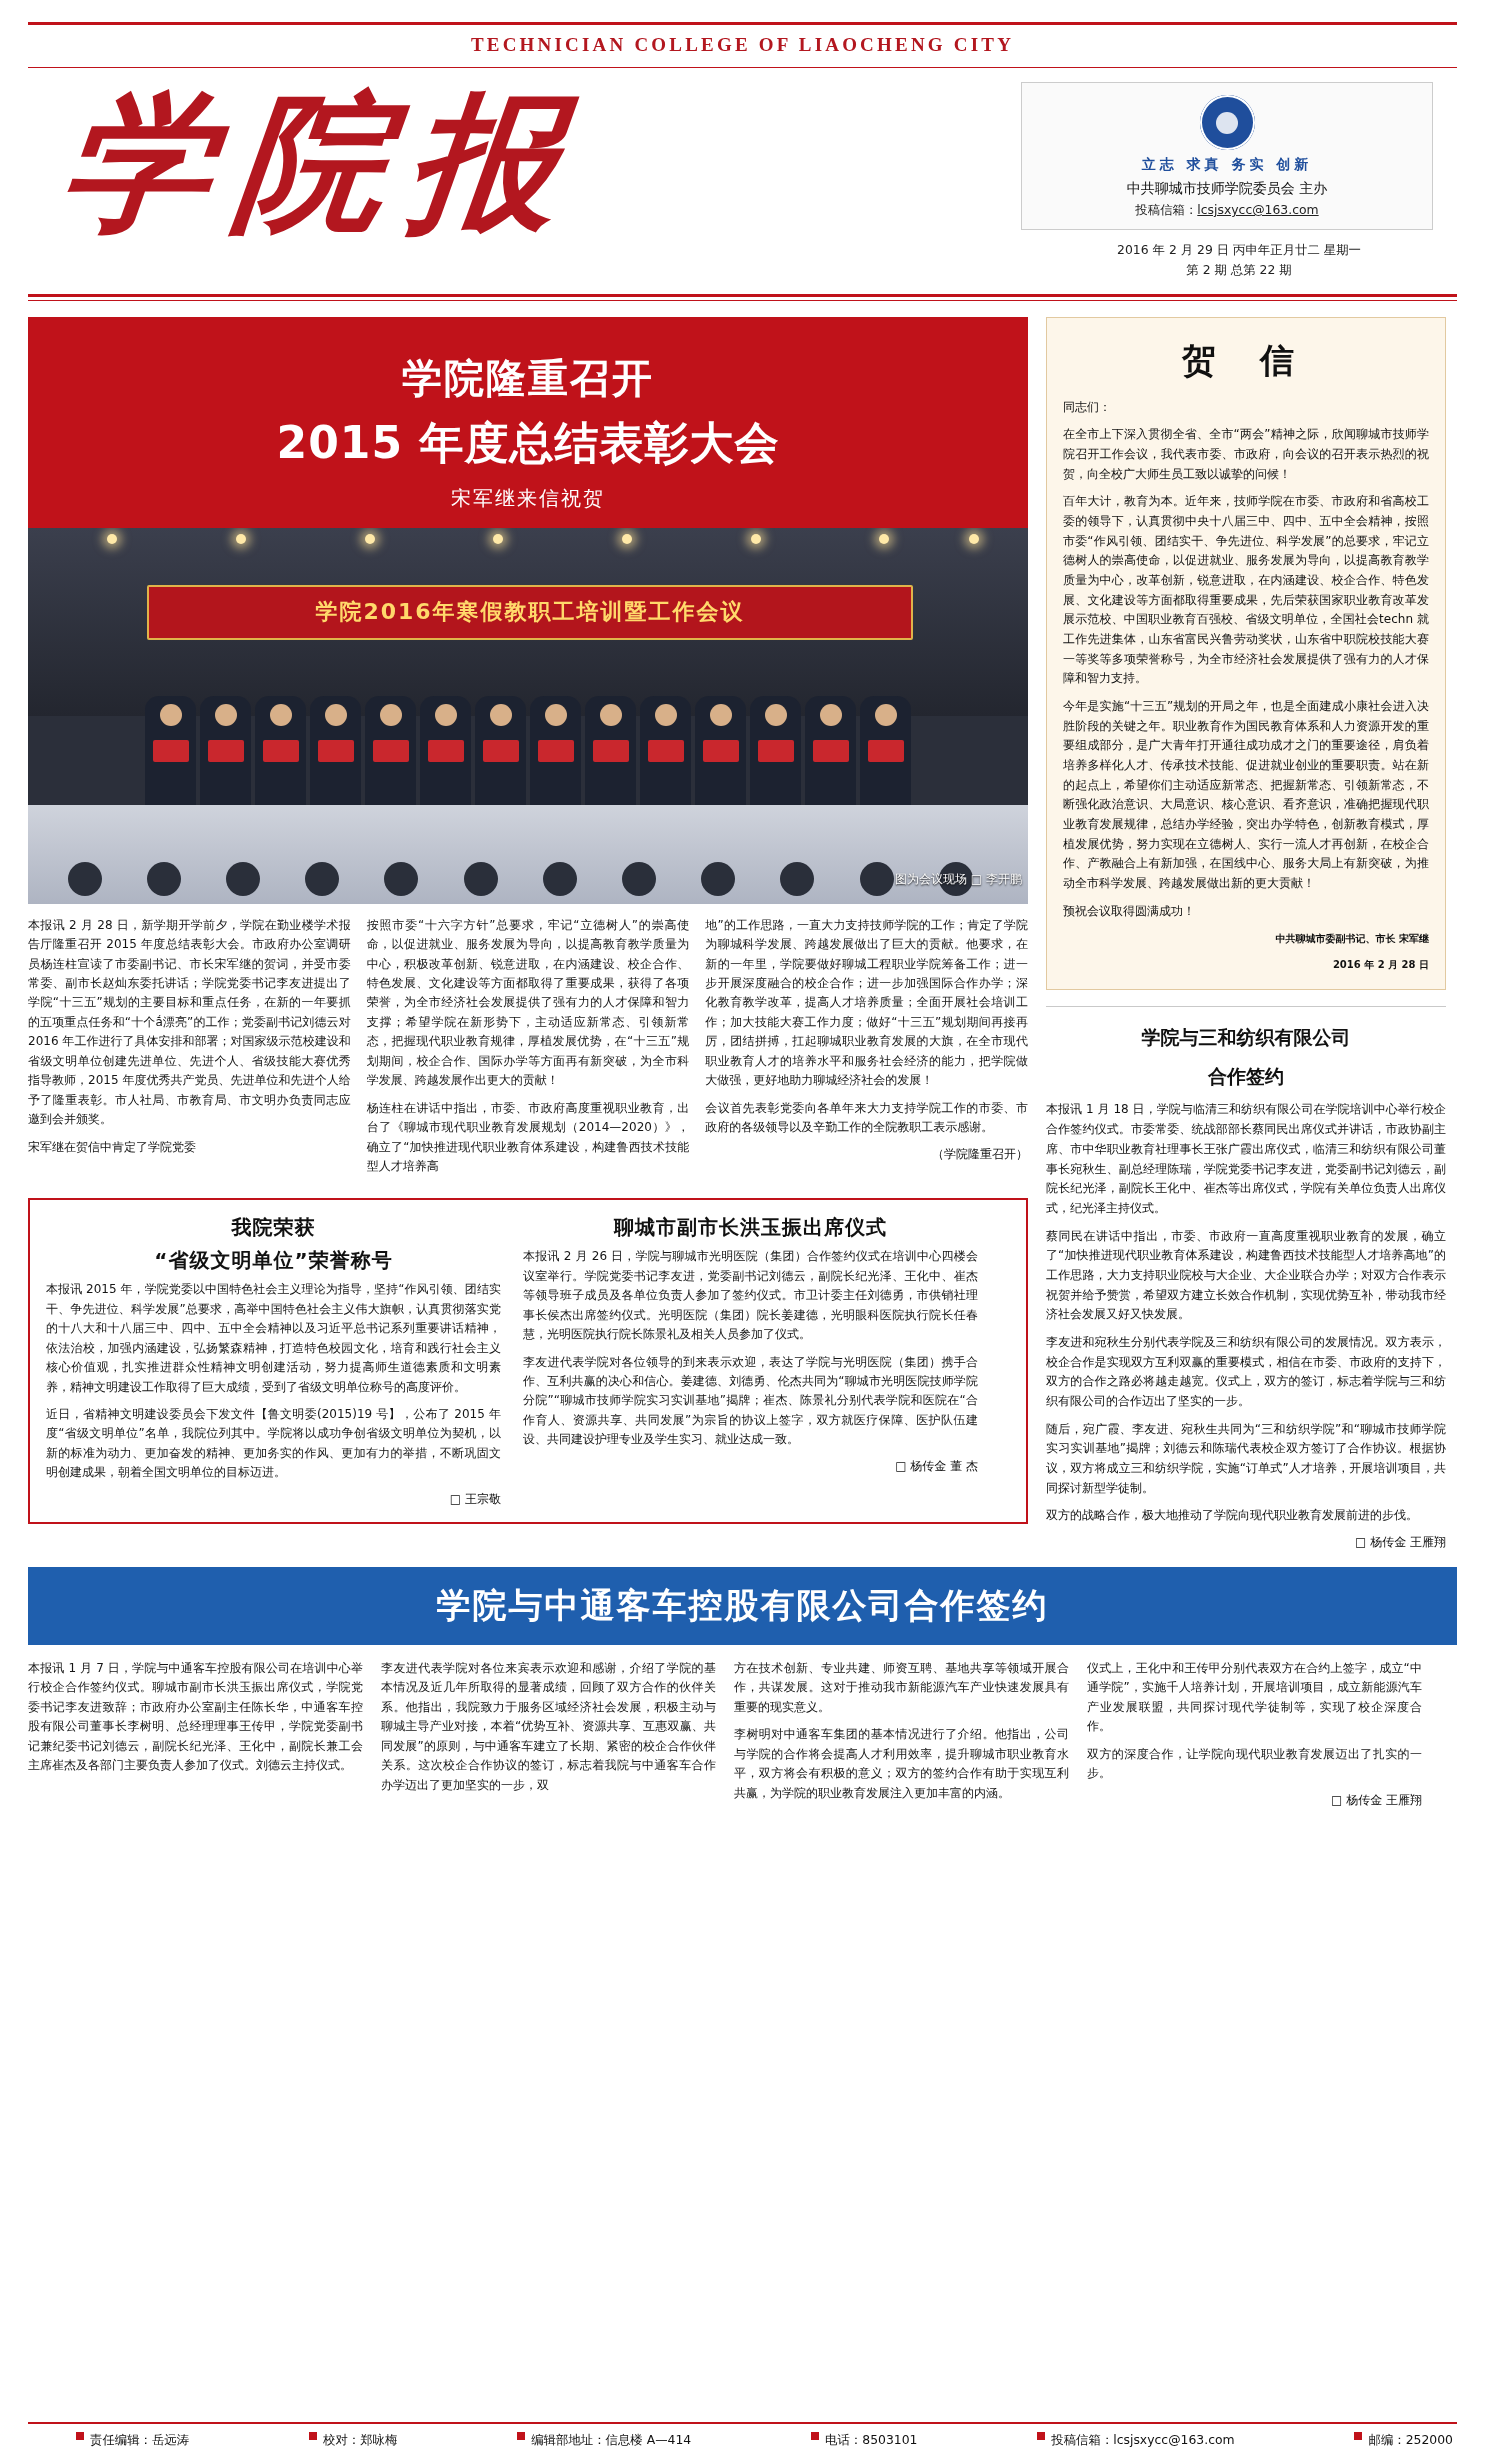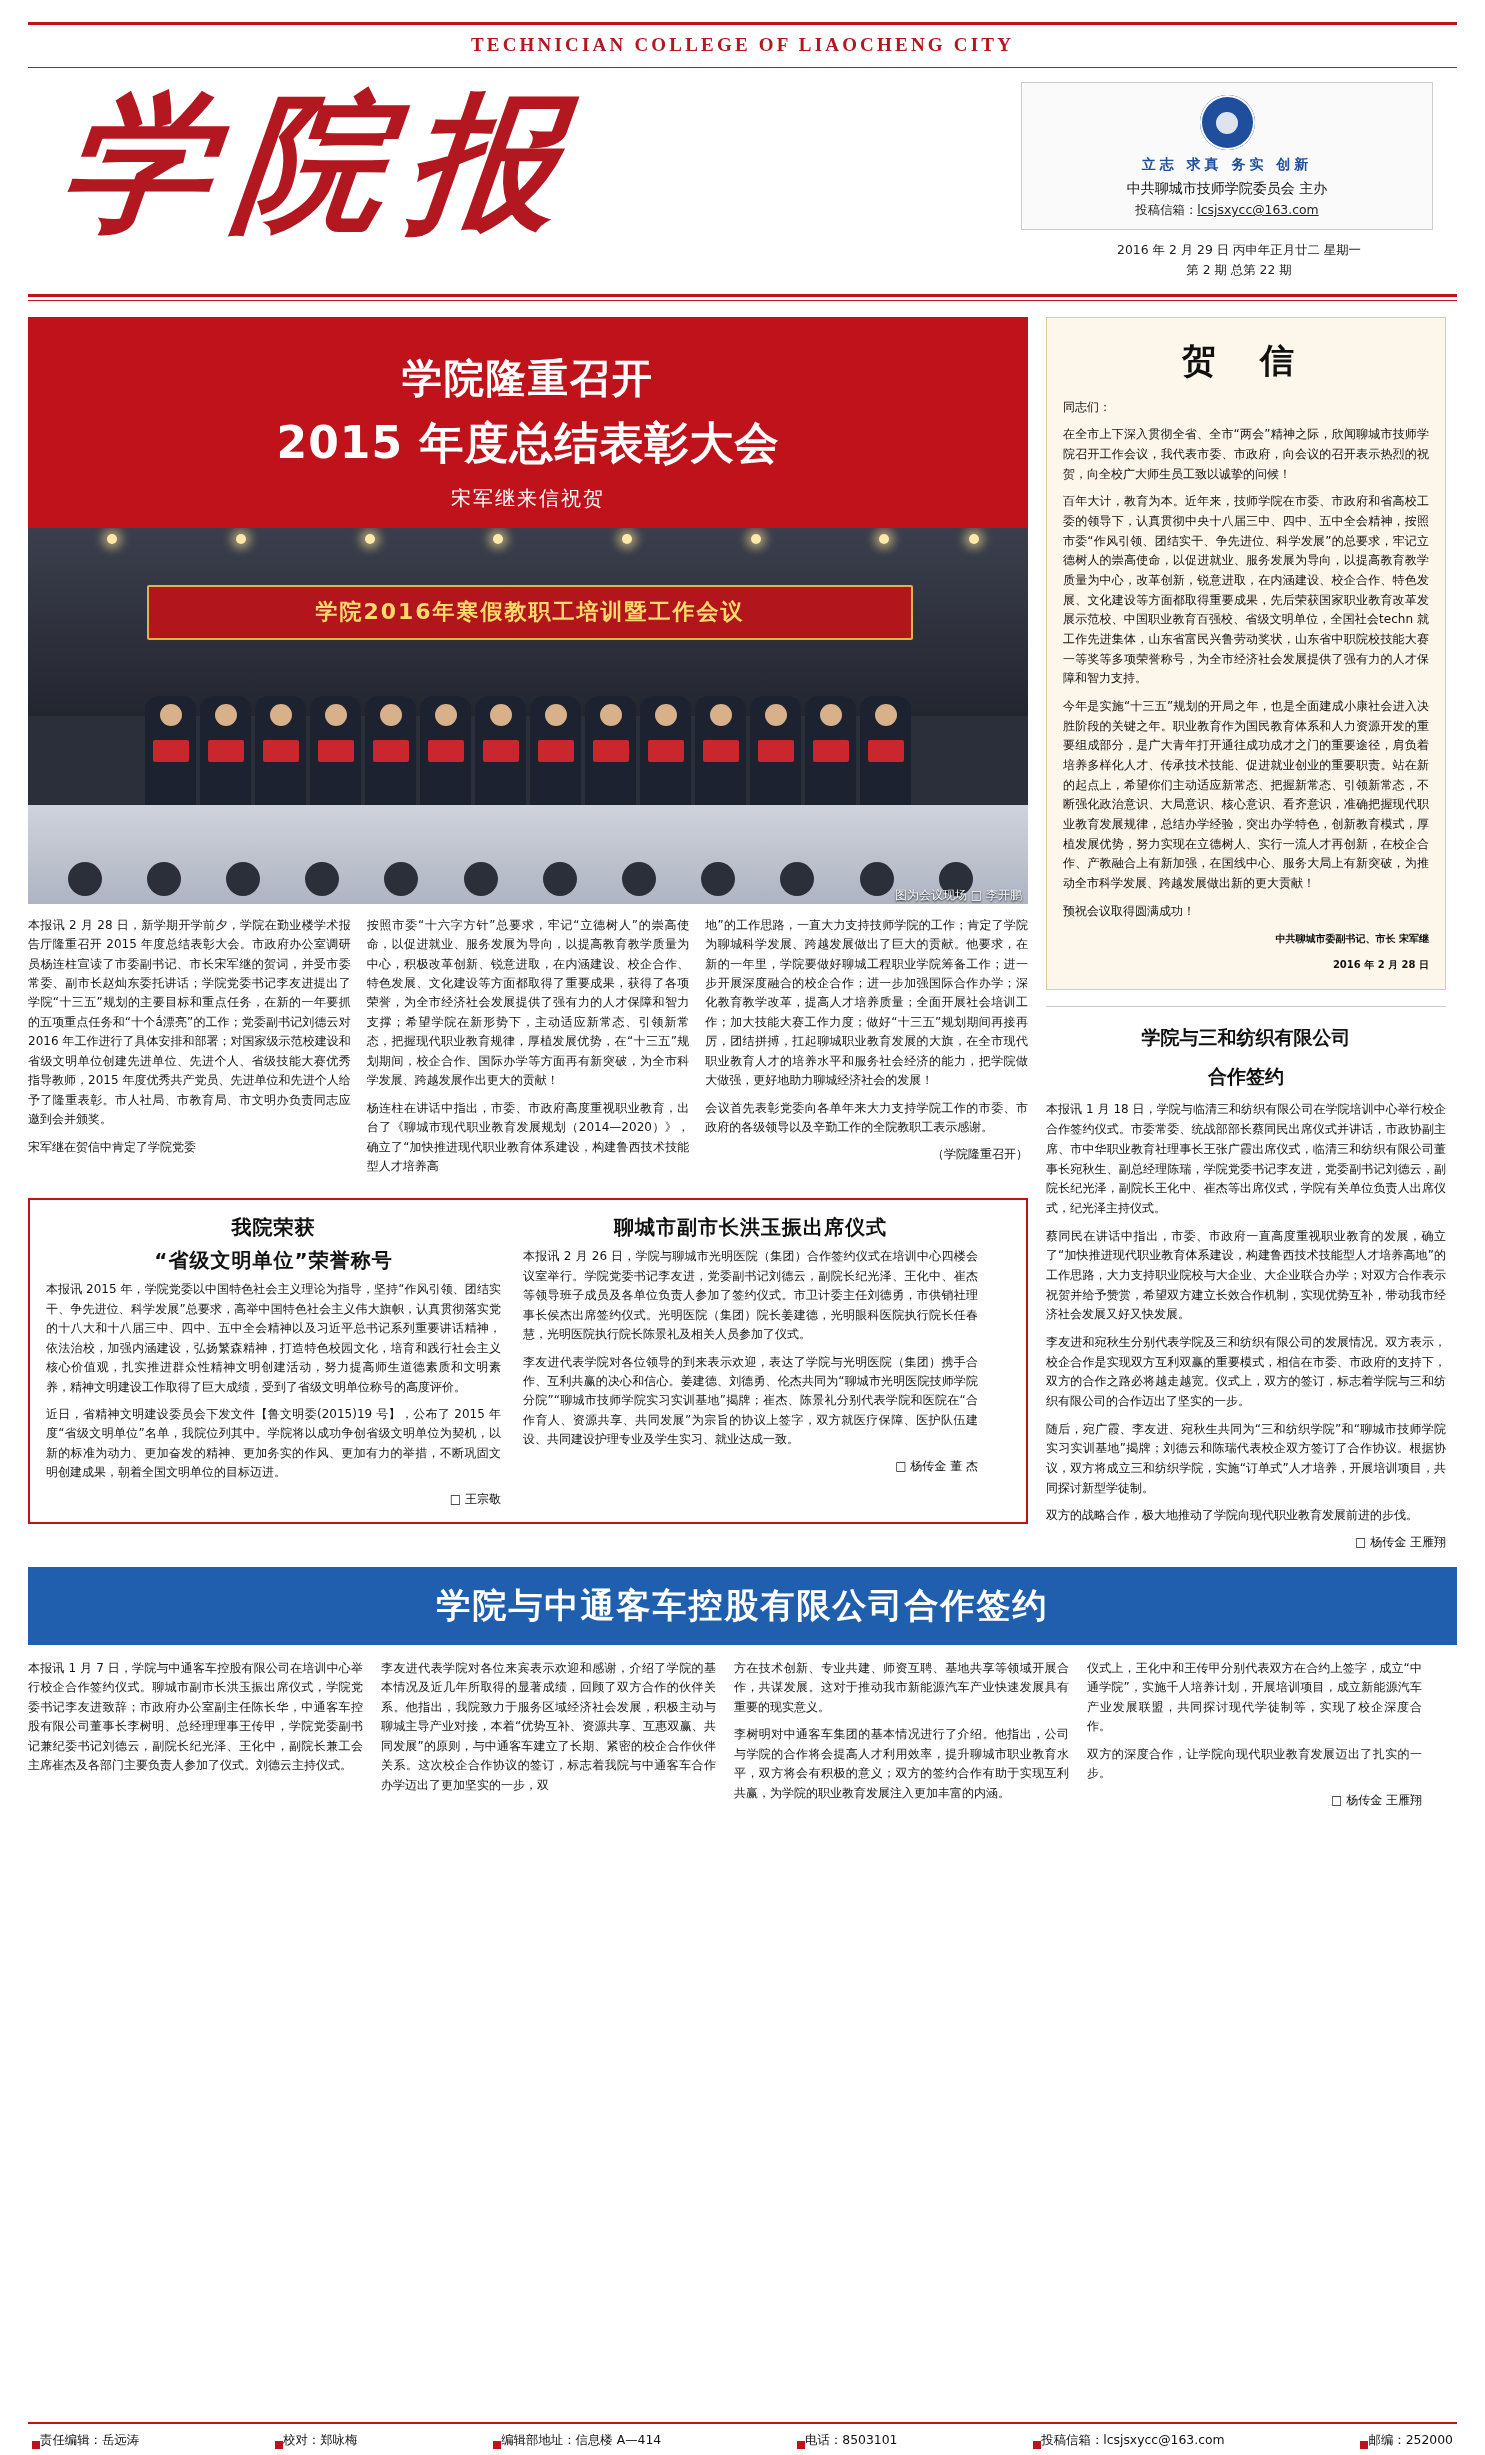--- a/index.html
+++ b/index.html
@@ -134,21 +134,21 @@
     content:"";position:absolute;left:8px;top:44px;width:36px;height:22px;background:#c9272d;border-radius:2px;
   }
   .photo .seats{
     position:absolute;left:0;right:0;bottom:0;height:99px;
     background:linear-gradient(180deg,#cfd3dc 0%,#aeb4c2 100%);
   }
   .photo .seats .head{
     position:absolute;bottom:8px;width:34px;height:34px;border-radius:50%;background:#2a2f3a;
   }
   .photo .caption{
-    position:absolute;right:6px;bottom:0;color:#fff;font-size:12px;
+    position:absolute;right:6px;bottom:16px;color:#fff;font-size:12px;
     text-shadow:0 1px 2px #000;
     padding-left:19px;
   }
 
   
   .cols3{display:flex;gap:16px;margin-top:12px;}
   .cols3 .c{width:323px;}
   p.art{
     margin:0 0 8px 0;font-size:12px;line-height:1.62;text-align:justify;
     font-family:"DejaVu Sans","Liberation Sans",sans-serif;color:#151515;
@@ -194,21 +194,21 @@
 
   
   .footer{
     position:absolute;left:28px;right:28px;bottom:18px;
   }
   .footer .bar{
     border-top:2px solid #c0121a;border-bottom:2px solid #c0121a;
     padding:8px 4px;display:flex;justify-content:space-between;align-items:center;
     font-size:12.4px;
   }
-  .footer .item{display:flex;align-items:flex-end;white-space:nowrap;}
+  .footer .item{display:flex;align-items:flex-start;gap:6px;white-space:nowrap;margin-left:44px;}
   .sq{width:8px;height:8px;background:#c0121a;display:inline-block;}
 </style>
 </head>
 <body>
 
 <div class="page">
 
   <div class="top-rules">
     <div class="rule-red"></div>
   </div>

